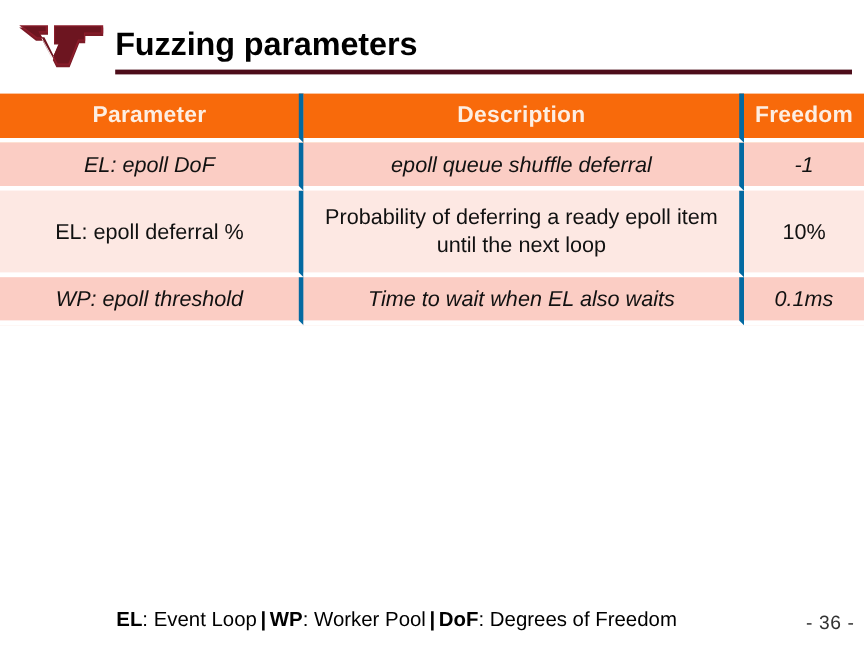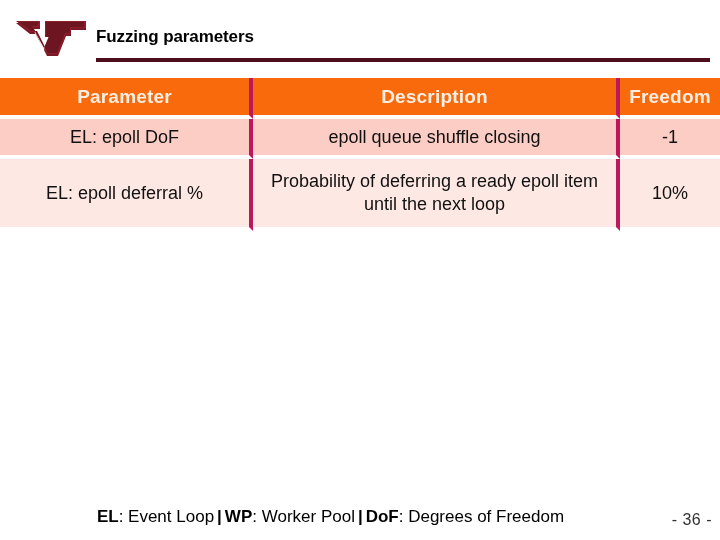--- a/index.html
+++ b/index.html
@@ -35,21 +35,21 @@
     top: 19px;
     width: 74px;
     height: 40px;
   }
   .vt-logo svg { display: block; }
 
   .page-title {
     position: absolute;
     left: 96px;
     top: 21px;
-    font-size: 17px;
+    font-size: 27px;
     font-weight: bold;
     letter-spacing: -0.1px;
     line-height: 32px;
     color: #000000;
     white-space: nowrap;
   }
   .title-rule {
     position: absolute;
     left: 96px;
     top: 58px;
@@ -67,21 +67,21 @@
     border-collapse: separate;
     border-spacing: 0;
     table-layout: fixed;
   }
   .param-table col.c-param { width: 253px; }
   .param-table col.c-desc  { width: 367px; }
   .param-table col.c-def   { width: 100px; }
 
   .param-table th,
   .param-table td {
-    border-right: 4px solid #be185d;
+    border-right: 4px solid #0369a1;
     border-bottom: 4px solid #ffffff;
     padding: 0 6px;
     vertical-align: middle;
     text-align: center;
   }
   .param-table th:last-child,
   .param-table td:last-child {
     border-right: none;
   }
 
@@ -92,21 +92,21 @@
     font-weight: bold;
     height: 37px;
     letter-spacing: 0.2px;
   }
 
   tbody td {
     font-size: 18px;
     line-height: 23px;
     color: #111111;
   }
-  tr.shade-a td { background: #fbcdc4; }
+  tr.shade-a td { background: #fbcdc4; font-style: italic; }
   tr.shade-b td { background: #fde8e3; }
 
   .row-h1 td { height: 36px; }
   .row-h2 td { height: 68px; }
 
   td.cell-default { font-size: 18px; }
 
   
   .footer-legend {
     position: absolute;
@@ -163,34 +163,39 @@
       <tr>
         <th>Parameter</th>
         <th>Description</th>
         <th>Freedom</th>
       </tr>
     </thead>
     <tbody>
 
       <tr class="shade-a row-h1">
         <td class="cell-param">EL: epoll DoF</td>
-        <td class="cell-desc">epoll queue shuffle closing</td>
+        <td class="cell-desc">epoll queue shuffle deferral</td>
         <td class="cell-default">-1</td>
       </tr>
 
       <tr class="shade-b row-h2">
         <td class="cell-param">EL: epoll deferral %</td>
         <td class="cell-desc">Probability of deferring a ready epoll item until the next loop</td>
         <td class="cell-default">10%</td>
       </tr>
 
 
 
 
 
+      <tr class="shade-a row-h1">
+        <td class="cell-param">WP: epoll threshold</td>
+        <td class="cell-desc">Time to wait when EL also waits</td>
+        <td class="cell-default">0.1ms</td>
+      </tr>
 
     </tbody>
   </table>
 
   <div class="footer-legend">
     <b>EL</b><span>: Event Loop</span><span class="sep">|</span><b>WP</b><span>: Worker Pool</span><span class="sep">|</span><b>DoF</b><span>: Degrees of Freedom</span>
   </div>
 
   <div class="slide-number">- 36 -</div>
 

